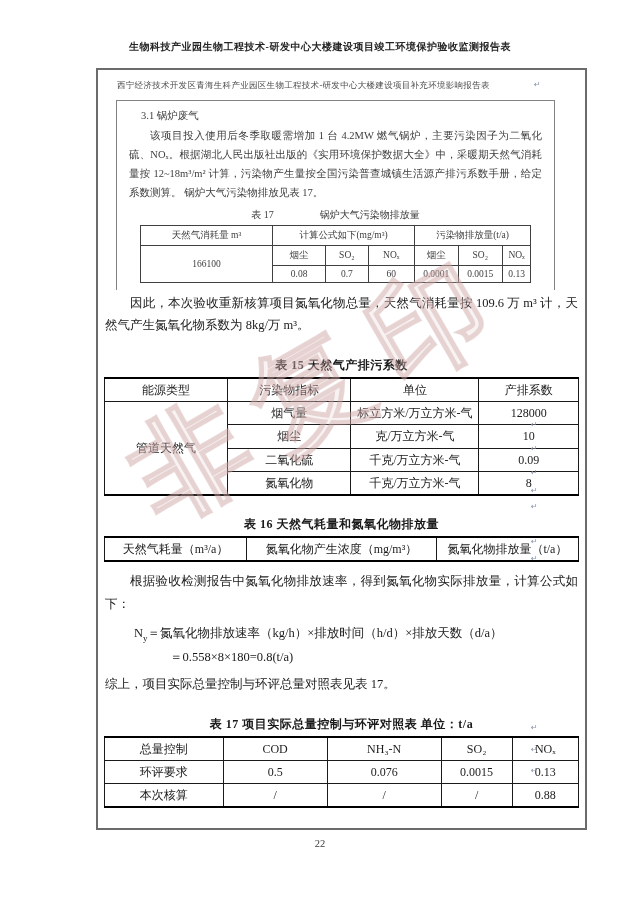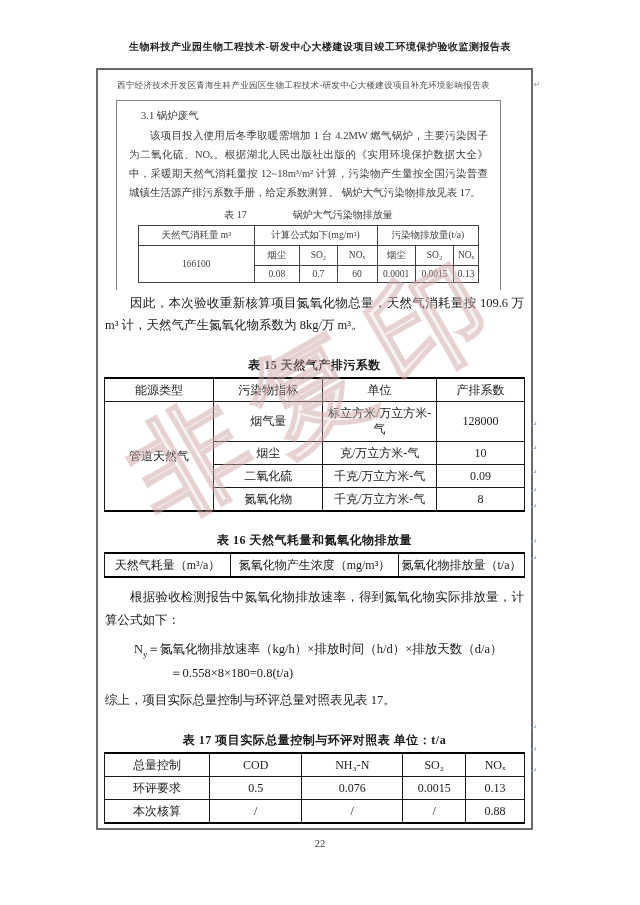--- a/index.html
+++ b/index.html
@@ -8,21 +8,21 @@
     background:#ffffff; overflow:hidden;
     font-family:"Liberation Serif","DejaVu Serif",serif;
     color:#1a1a1a;
   }
   .doc-header {
     position:absolute; top:40px; left:0; width:100%;
     text-align:center; font-weight:bold; font-size:10px; color:#262626;
     letter-spacing:0.5px;
   }
   .outer-box {
-    position:absolute; left:96px; top:68px; width:437px; height:762px;
+    position:absolute; left:96px; top:68px; width:491px; height:762px;
     border:2px solid #6b6b6b; box-sizing:border-box;
     padding:4px 6px 0 6px; overflow:hidden;
   }
   
   .scan { position:relative; margin:6px 2px 0 10px; color:#3d3d3d; }
   .scan-header { font-size:8.5px; color:#4a4a4a; margin-left:3px; letter-spacing:0.3px; }
   .scan-box {
     border:1px solid #828282; border-bottom:none;
     margin-top:8px; margin-right:22px; margin-left:2px;
     padding:6px 10px 3px 10px;

